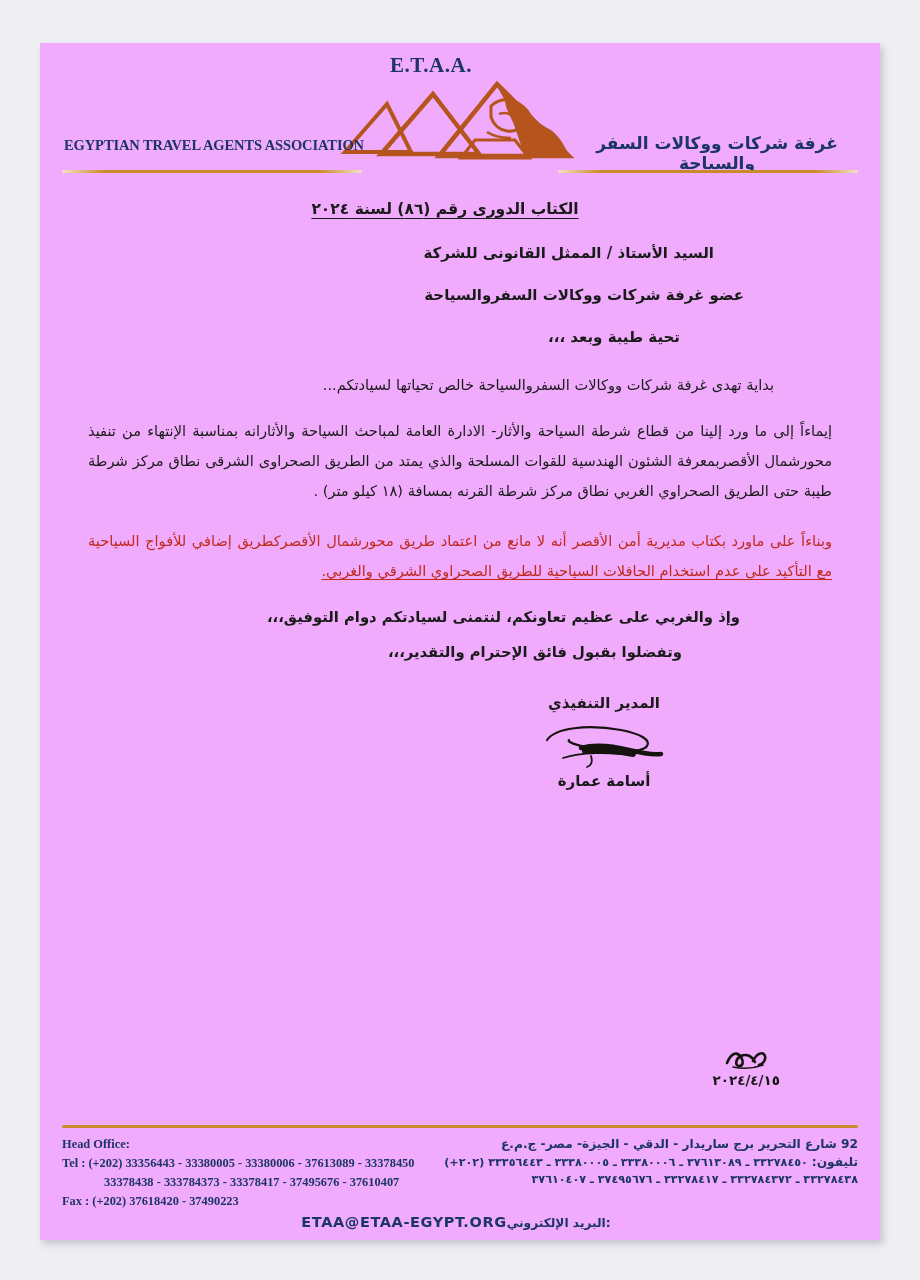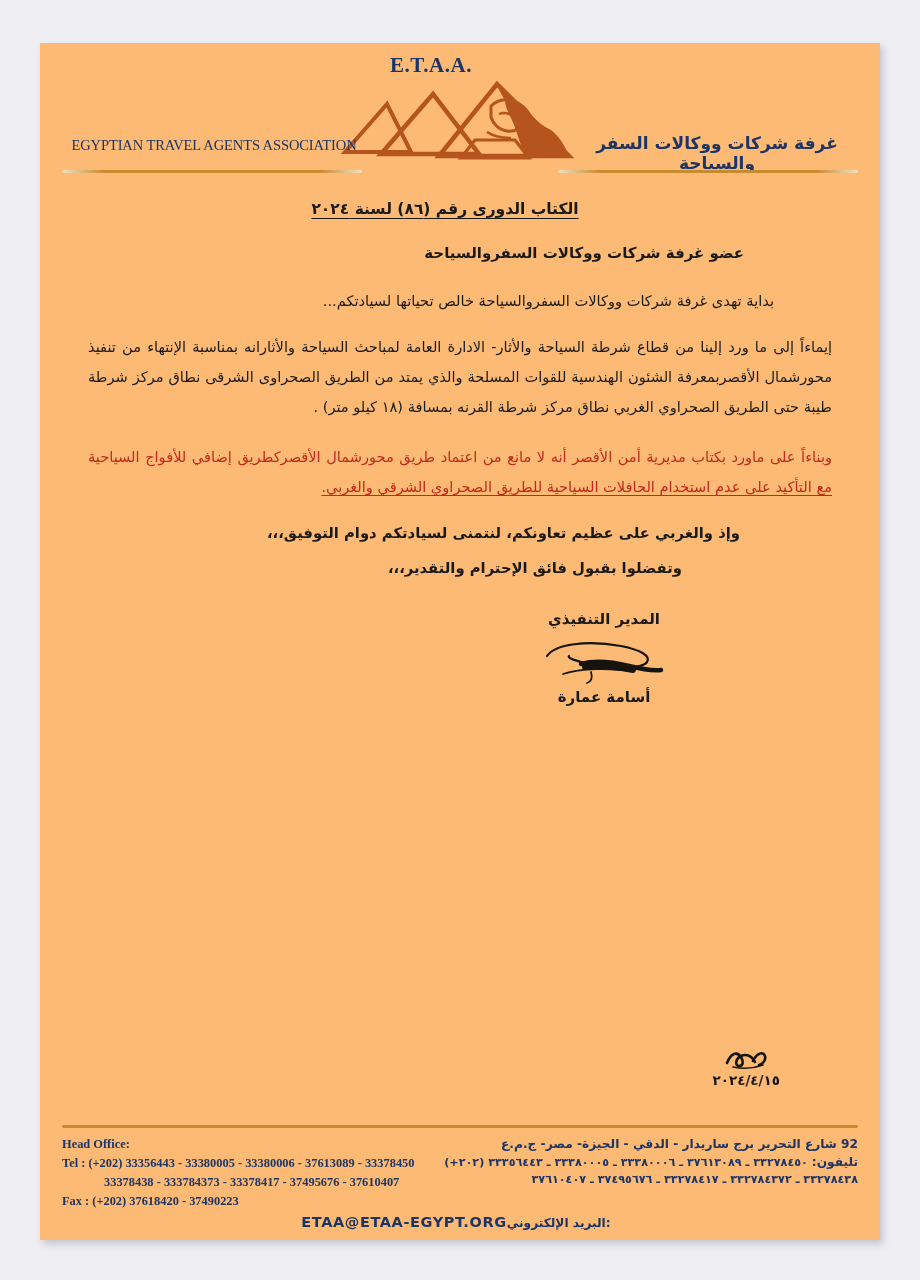--- a/index.html
+++ b/index.html
@@ -14,21 +14,21 @@
     overflow: hidden;
     font-family: "Liberation Serif", "DejaVu Serif", serif;
   }
 
   .page {
     position: absolute;
     left: 40px;
     top: 43px;
     width: 840px;
     height: 1197px;
-    background: #fdba74;
+    background: #f0abfc;
     box-shadow: 3px 4px 7px rgba(90, 90, 110, 0.28);
     box-sizing: border-box;
     overflow: hidden;
   }
 
   
   .header {
     position: relative;
     height: 133px;
     padding: 0 18px;
@@ -56,21 +56,21 @@
     margin: 0 auto;
   }
 
   .hdr-en {
     position: absolute;
     left: 18px;
     top: 94px;
     width: 312px;
     text-align: center;
     font-family: "Liberation Serif", serif;
-    font-weight: normal;
+    font-weight: bold;
     font-size: 14.5px;
     color: #1c3566;
     letter-spacing: -0.1px;
   }
   .hdr-ar {
     position: absolute;
     right: 18px;
     top: 90px;
     width: 290px;
     text-align: center;
@@ -276,21 +276,23 @@
     <div class="hdr-ar">غرفة شركات ووكالات السفر والسياحة</div>
 
     <div class="rule-left"></div>
     <div class="rule-right"></div>
   </div>
 
   <div class="body-area">
 
     <div class="doc-title">الكتاب الدورى رقم (٨٦) لسنة ٢٠٢٤</div>
 
+    <div class="addr-line">السيد الأستاذ / الممثل القانونى للشركة</div>
     <div class="addr-line i2">عضو غرفة شركات ووكالات السفروالسياحة</div>
+    <div class="addr-line i3">تحية طيبة وبعد ،،،</div>
 
     <p class="para lead">بداية تهدى غرفة شركات ووكالات السفروالسياحة خالص تحياتها لسيادتكم...</p>
 
     <p class="para">إيماءاً إلى ما ورد إلينا من قطاع شرطة السياحة والأثار- الادارة العامة لمباحث السياحة والأثارانه بمناسبة الإنتهاء من تنفيذ محورشمال الأقصربمعرفة الشئون الهندسية للقوات المسلحة والذي يمتد من الطريق الصحراوى الشرقى نطاق مركز شرطة طيبة حتى الطريق الصحراوي الغربي نطاق مركز شرطة القرنه بمسافة (١٨ كيلو متر) .</p>
 
     <p class="para red"><span>وبناءاً على ماورد بكتاب مديرية أمن الأقصر أنه لا مانع من اعتماد طريق محورشمال الأقصركطريق إضافي للأفواج السياحية </span><span class="ul">مع التأكيد على عدم استخدام الحافلات السياحية للطريق الصحراوي الشرقي والغربي.</span></p>
 
     <div class="closing">وإذ والغربي على عظيم تعاونكم، لنتمنى لسيادتكم دوام التوفيق،،،</div>
     <div class="closing c2">وتفضلوا بقبول فائق الإحترام والتقدير،،،</div>
 

